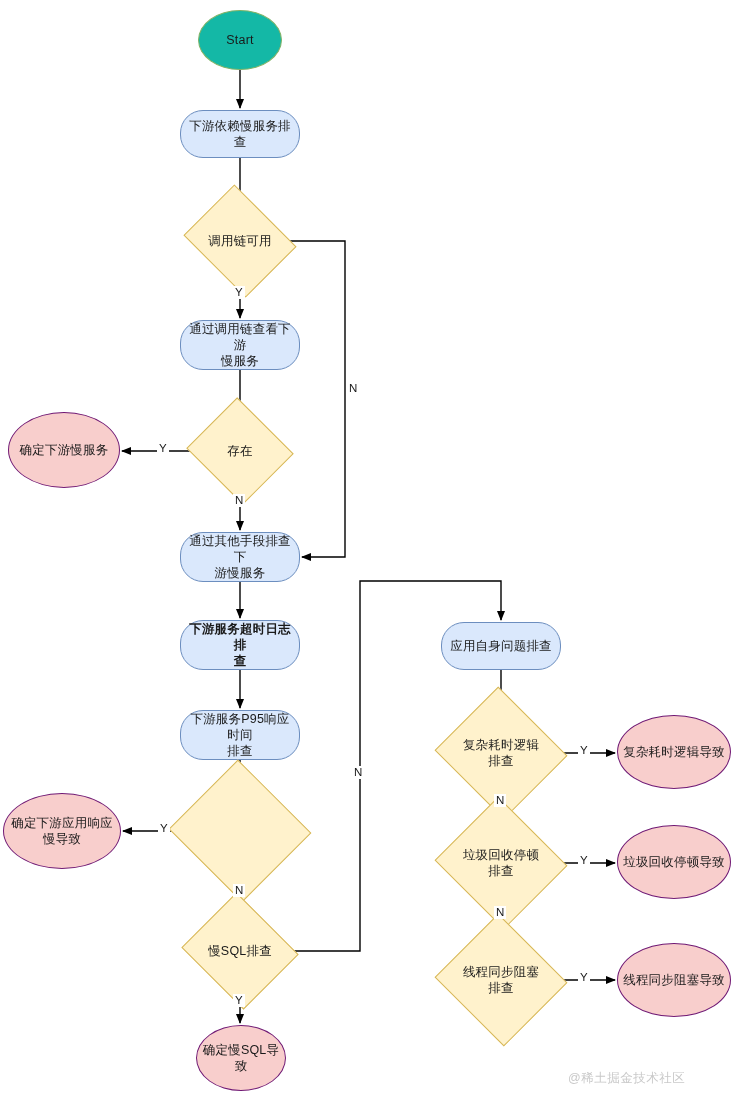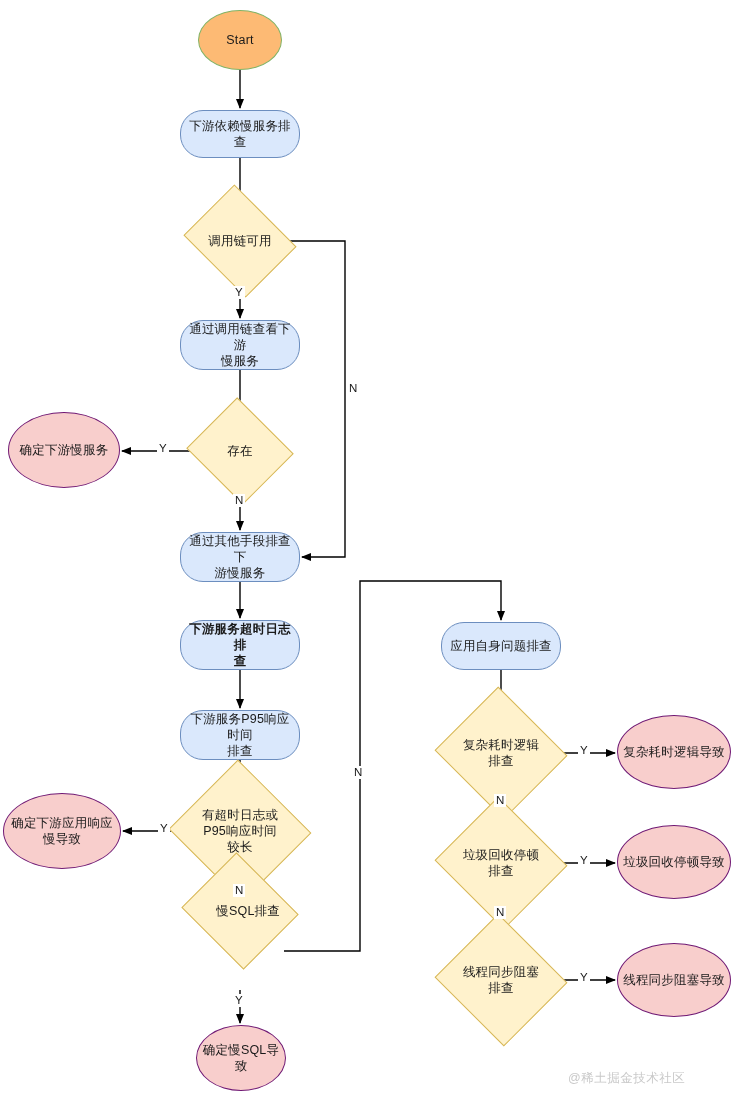--- a/index.html
+++ b/index.html
@@ -64,21 +64,21 @@
   }
   .n-decision .lbl {
     position: relative;
     z-index: 2;
   }
   
   .n-ellipse {
     border-radius: 50%;
   }
   .n-start {
-    background: #fdba74;
+    background: #14b8a6;
     border: 1px solid #82b366;
   }
   .n-end {
     background: #f8cecc;
     border: 1px solid #701a75;
   }
   .edge-label {
     position: absolute;
     font-size: 11.5px;
     color: #1a1a1a;
@@ -158,29 +158,26 @@
       <div class="node n-process" style="left: 180px; top: 620px; width: 120px; height: 50px; font-weight: bold;">
         <span class="lbl">下游服务超时日志排
 查</span>
       </div>
       <div class="node n-process" style="left: 180px; top: 710px; width: 120px; height: 50px;">
         <span class="lbl">下游服务P95响应时间
 排查</span>
       </div>
       <div class="node n-decision" style="left: 188px; top: 782px; width: 104px; height: 98px;">
         <div class="dia"></div>
-        <span class="lbl">有超时日志或
-P95响应时间
-较长</span>
       </div>
       <div class="node n-ellipse n-end" style="left: 3px; top: 793px; width: 118px; height: 76px;">
         <span class="lbl">确定下游应用响应
 慢导致</span>
       </div>
-      <div class="node n-decision" style="left: 196px; top: 872px; width: 88px; height: 78px; justify-content: flex-end;">
+      <div class="node n-decision" style="left: 196px; top: 912px; width: 88px; height: 78px;">
         <div class="dia"></div>
         <span class="lbl">慢SQL排查</span>
       </div>
       <div class="node n-ellipse n-end" style="left: 196px; top: 1025px; width: 90px; height: 66px;">
         <span class="lbl">确定慢SQL导致</span>
       </div>
       <div class="node n-process" style="left: 441px; top: 622px; width: 120px; height: 48px;">
         <span class="lbl">应用自身问题排查</span>
       </div>
       <div class="node n-decision" style="left: 452px; top: 708px; width: 98px; height: 90px;">

